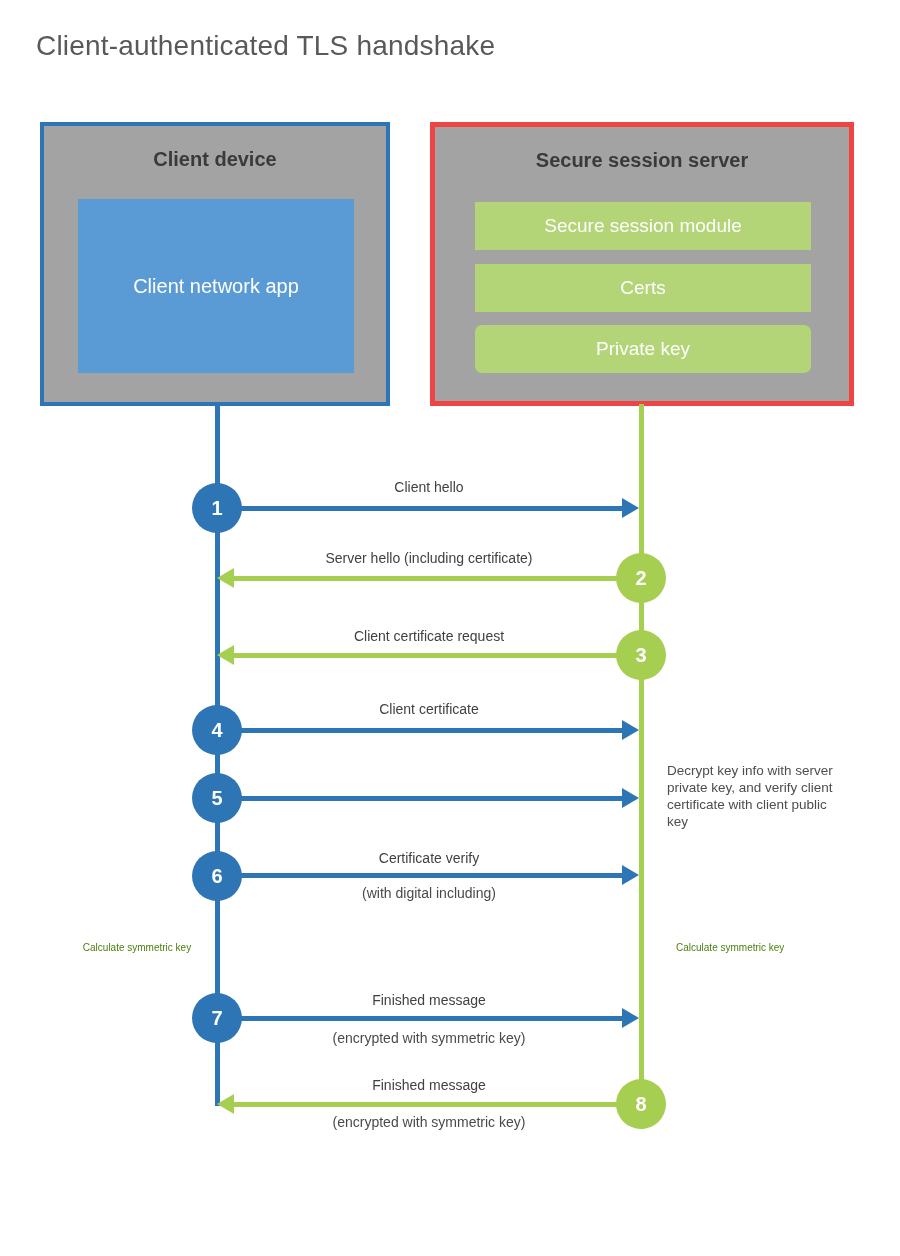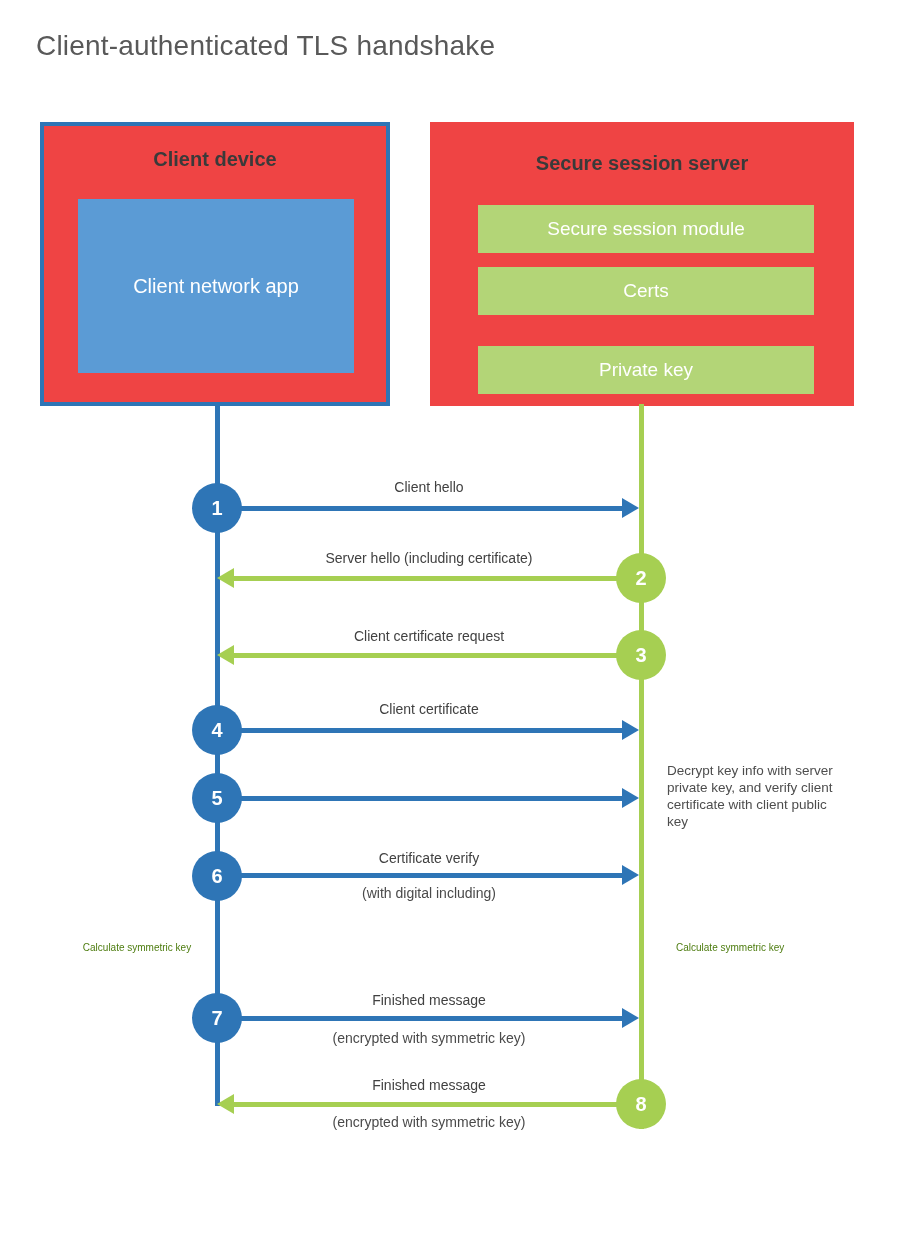--- a/index.html
+++ b/index.html
@@ -6,39 +6,39 @@
   .canvas{
     position:relative;width:900px;height:1256px;background:#ffffff;overflow:hidden;
     font-family:"Liberation Sans","DejaVu Sans",sans-serif;
     padding-left:11px;
   }
   .page-title{
     position:absolute;left:36px;top:30px;font-size:28px;font-weight:400;
     color:#595959;letter-spacing:0.2px;
   }
   
-  .actor-box{position:absolute;top:122px;height:284px;box-sizing:border-box;background:#ef4444;}
+  .actor-box{position:absolute;top:122px;height:284px;box-sizing:border-box;background:#a3a3a3;}
   .actor-box.blue{left:40px;width:350px;border:4px solid #2e75b6;}
-  .actor-box.green{left:430px;width:424px;border:8px solid #ef4444;}
+  .actor-box.green{left:430px;width:424px;border:5px solid #ef4444;}
   .actor-title{
     position:absolute;left:0;right:0;top:22px;text-align:center;
     font-size:20px;font-weight:bold;color:#3a3a3a;
   }
   .client-app{
     position:absolute;left:34px;top:73px;width:276px;height:174px;background:#5b9bd5;
     display:flex;align-items:center;justify-content:center;text-align:center;
     color:#ffffff;font-size:20px;line-height:28px;
   }
   .client-app span{display:block;width:190px;}
   .server-bar{
     position:absolute;left:40px;width:336px;height:48px;background:#b3d577;
     display:flex;align-items:center;justify-content:center;
     color:#ffffff;font-size:19px;
   }
-  .bar-1{top:75px;} .bar-2{top:137px;} .bar-3{top:216px;}
+  .bar-1{top:75px;} .bar-2{top:137px;} .bar-3{top:198px;border-radius:7px;}
   
   .lifeline{position:absolute;width:5px;}
   .lifeline.blue{left:215px;top:404px;height:702px;background:#2e75b6;}
   .lifeline.green{left:639px;top:404px;height:725px;background:#a6cf52;}
   
   .circle{
     position:absolute;width:50px;height:50px;border-radius:50%;
     display:flex;align-items:center;justify-content:center;
     color:#ffffff;font-size:20px;font-weight:bold;
   }

